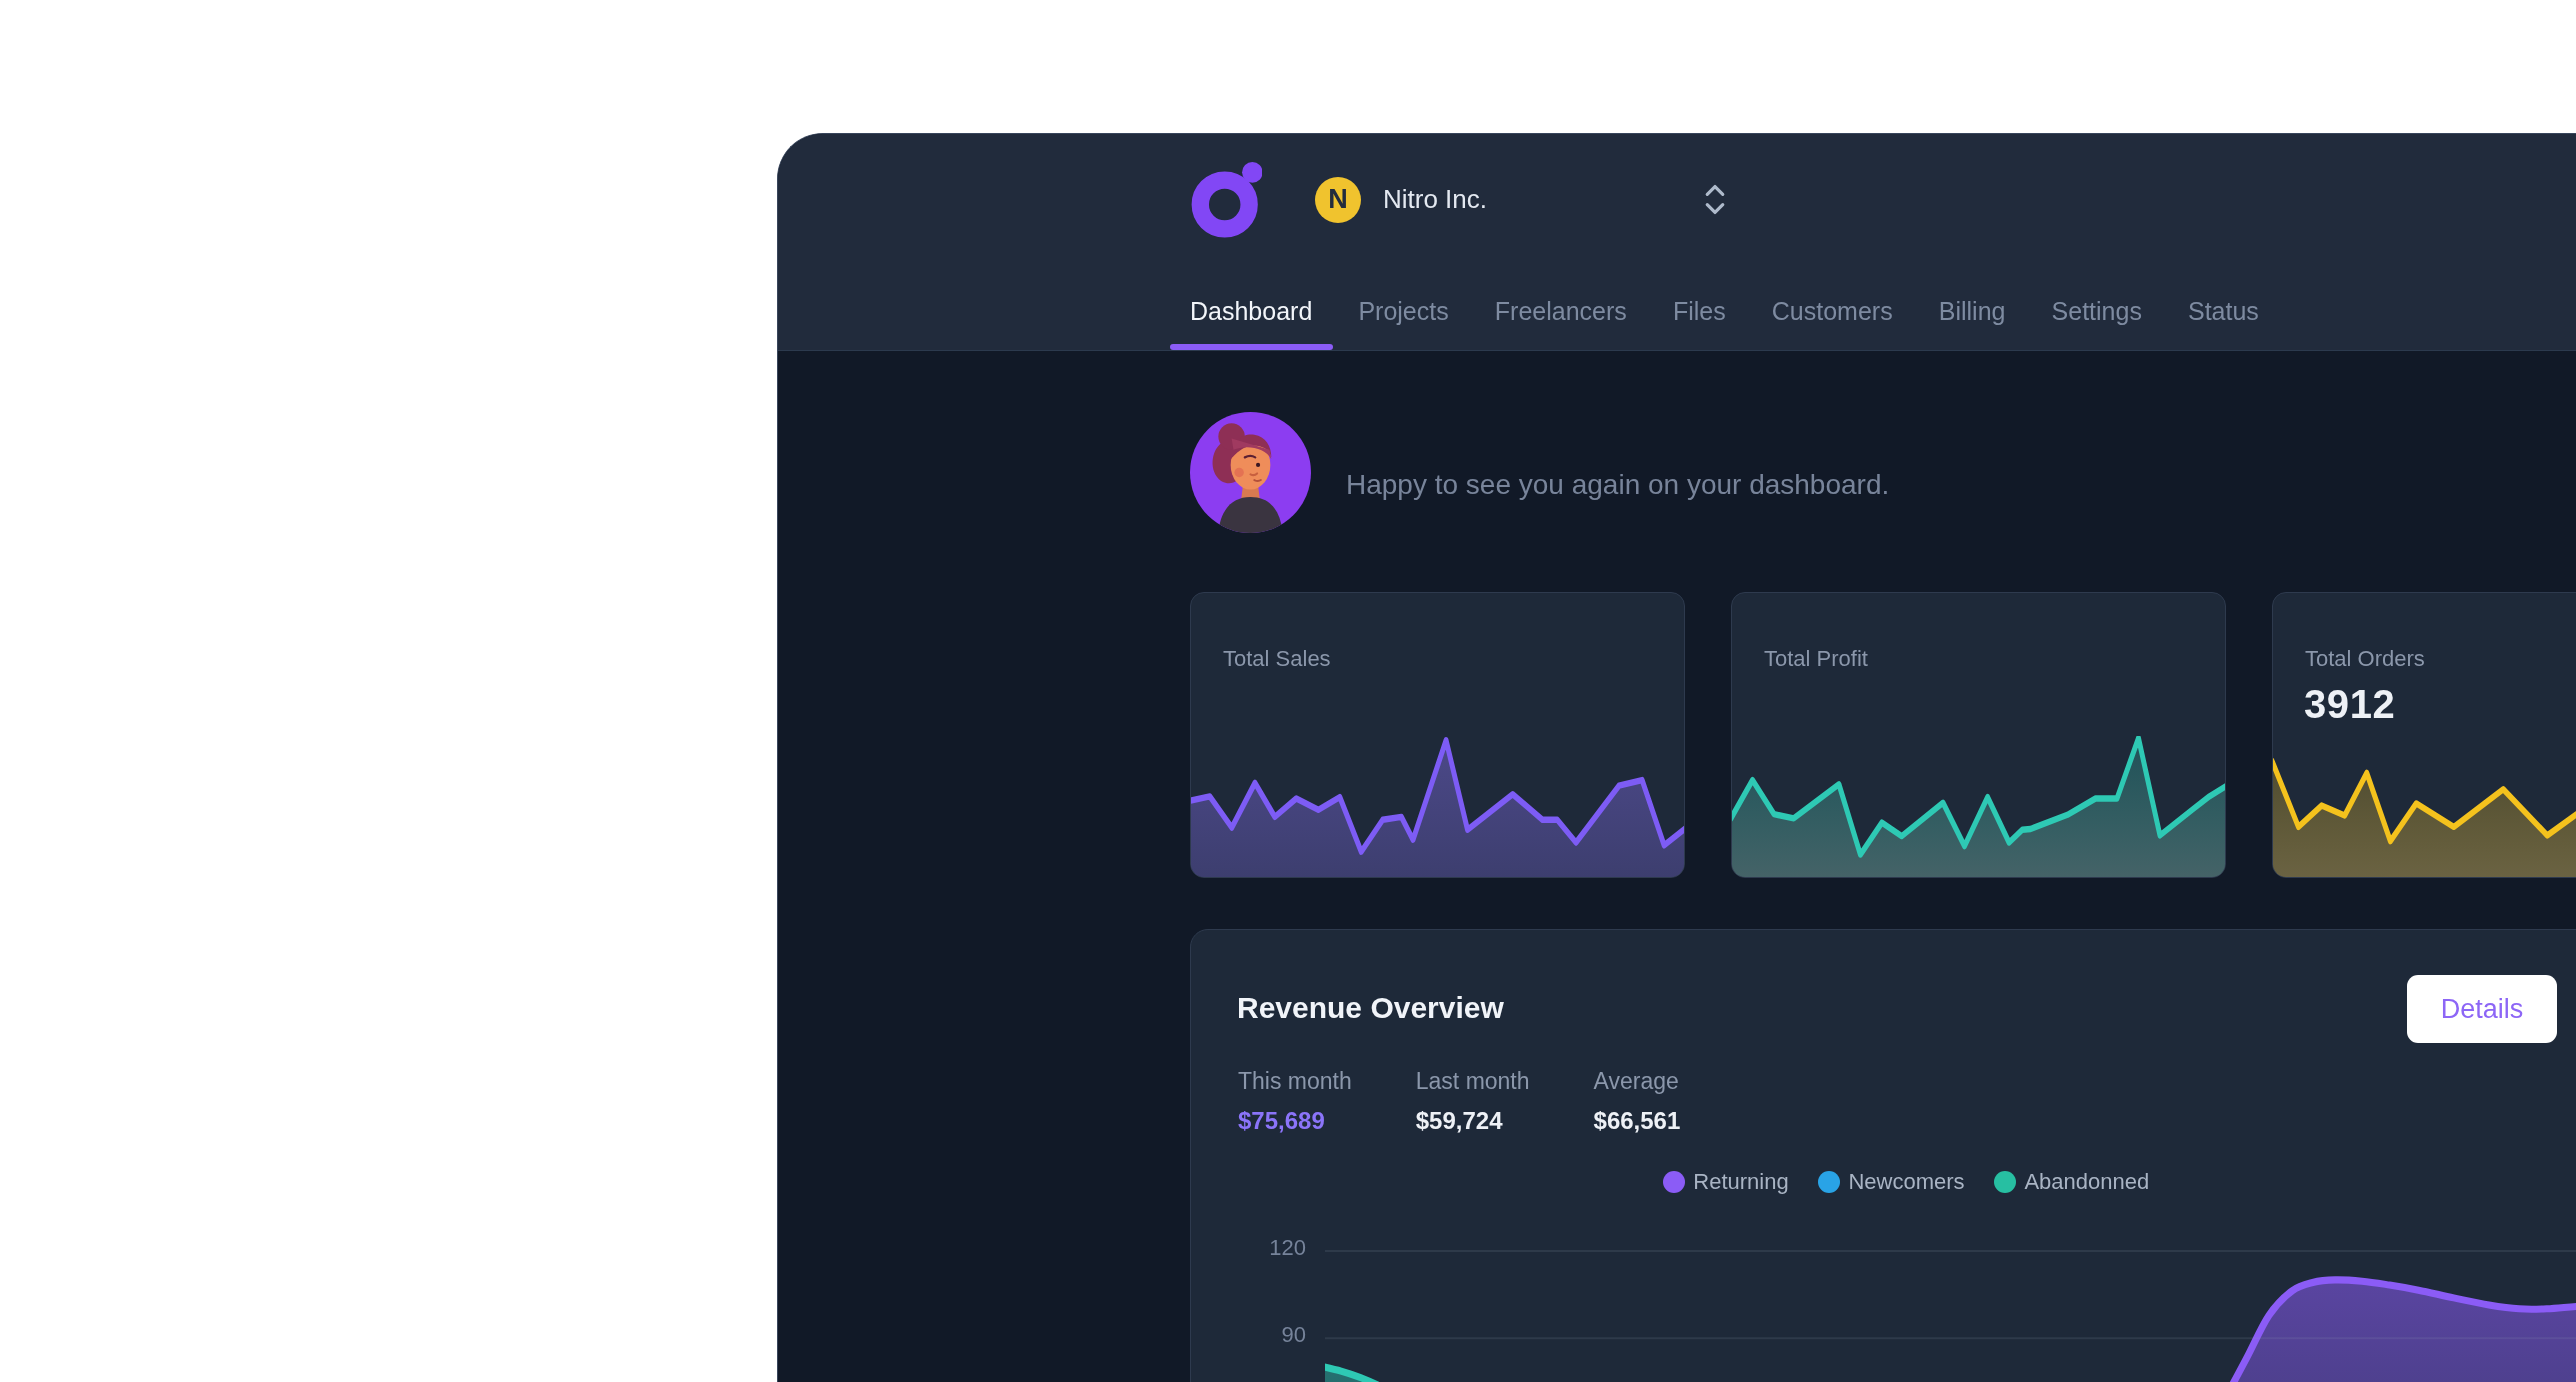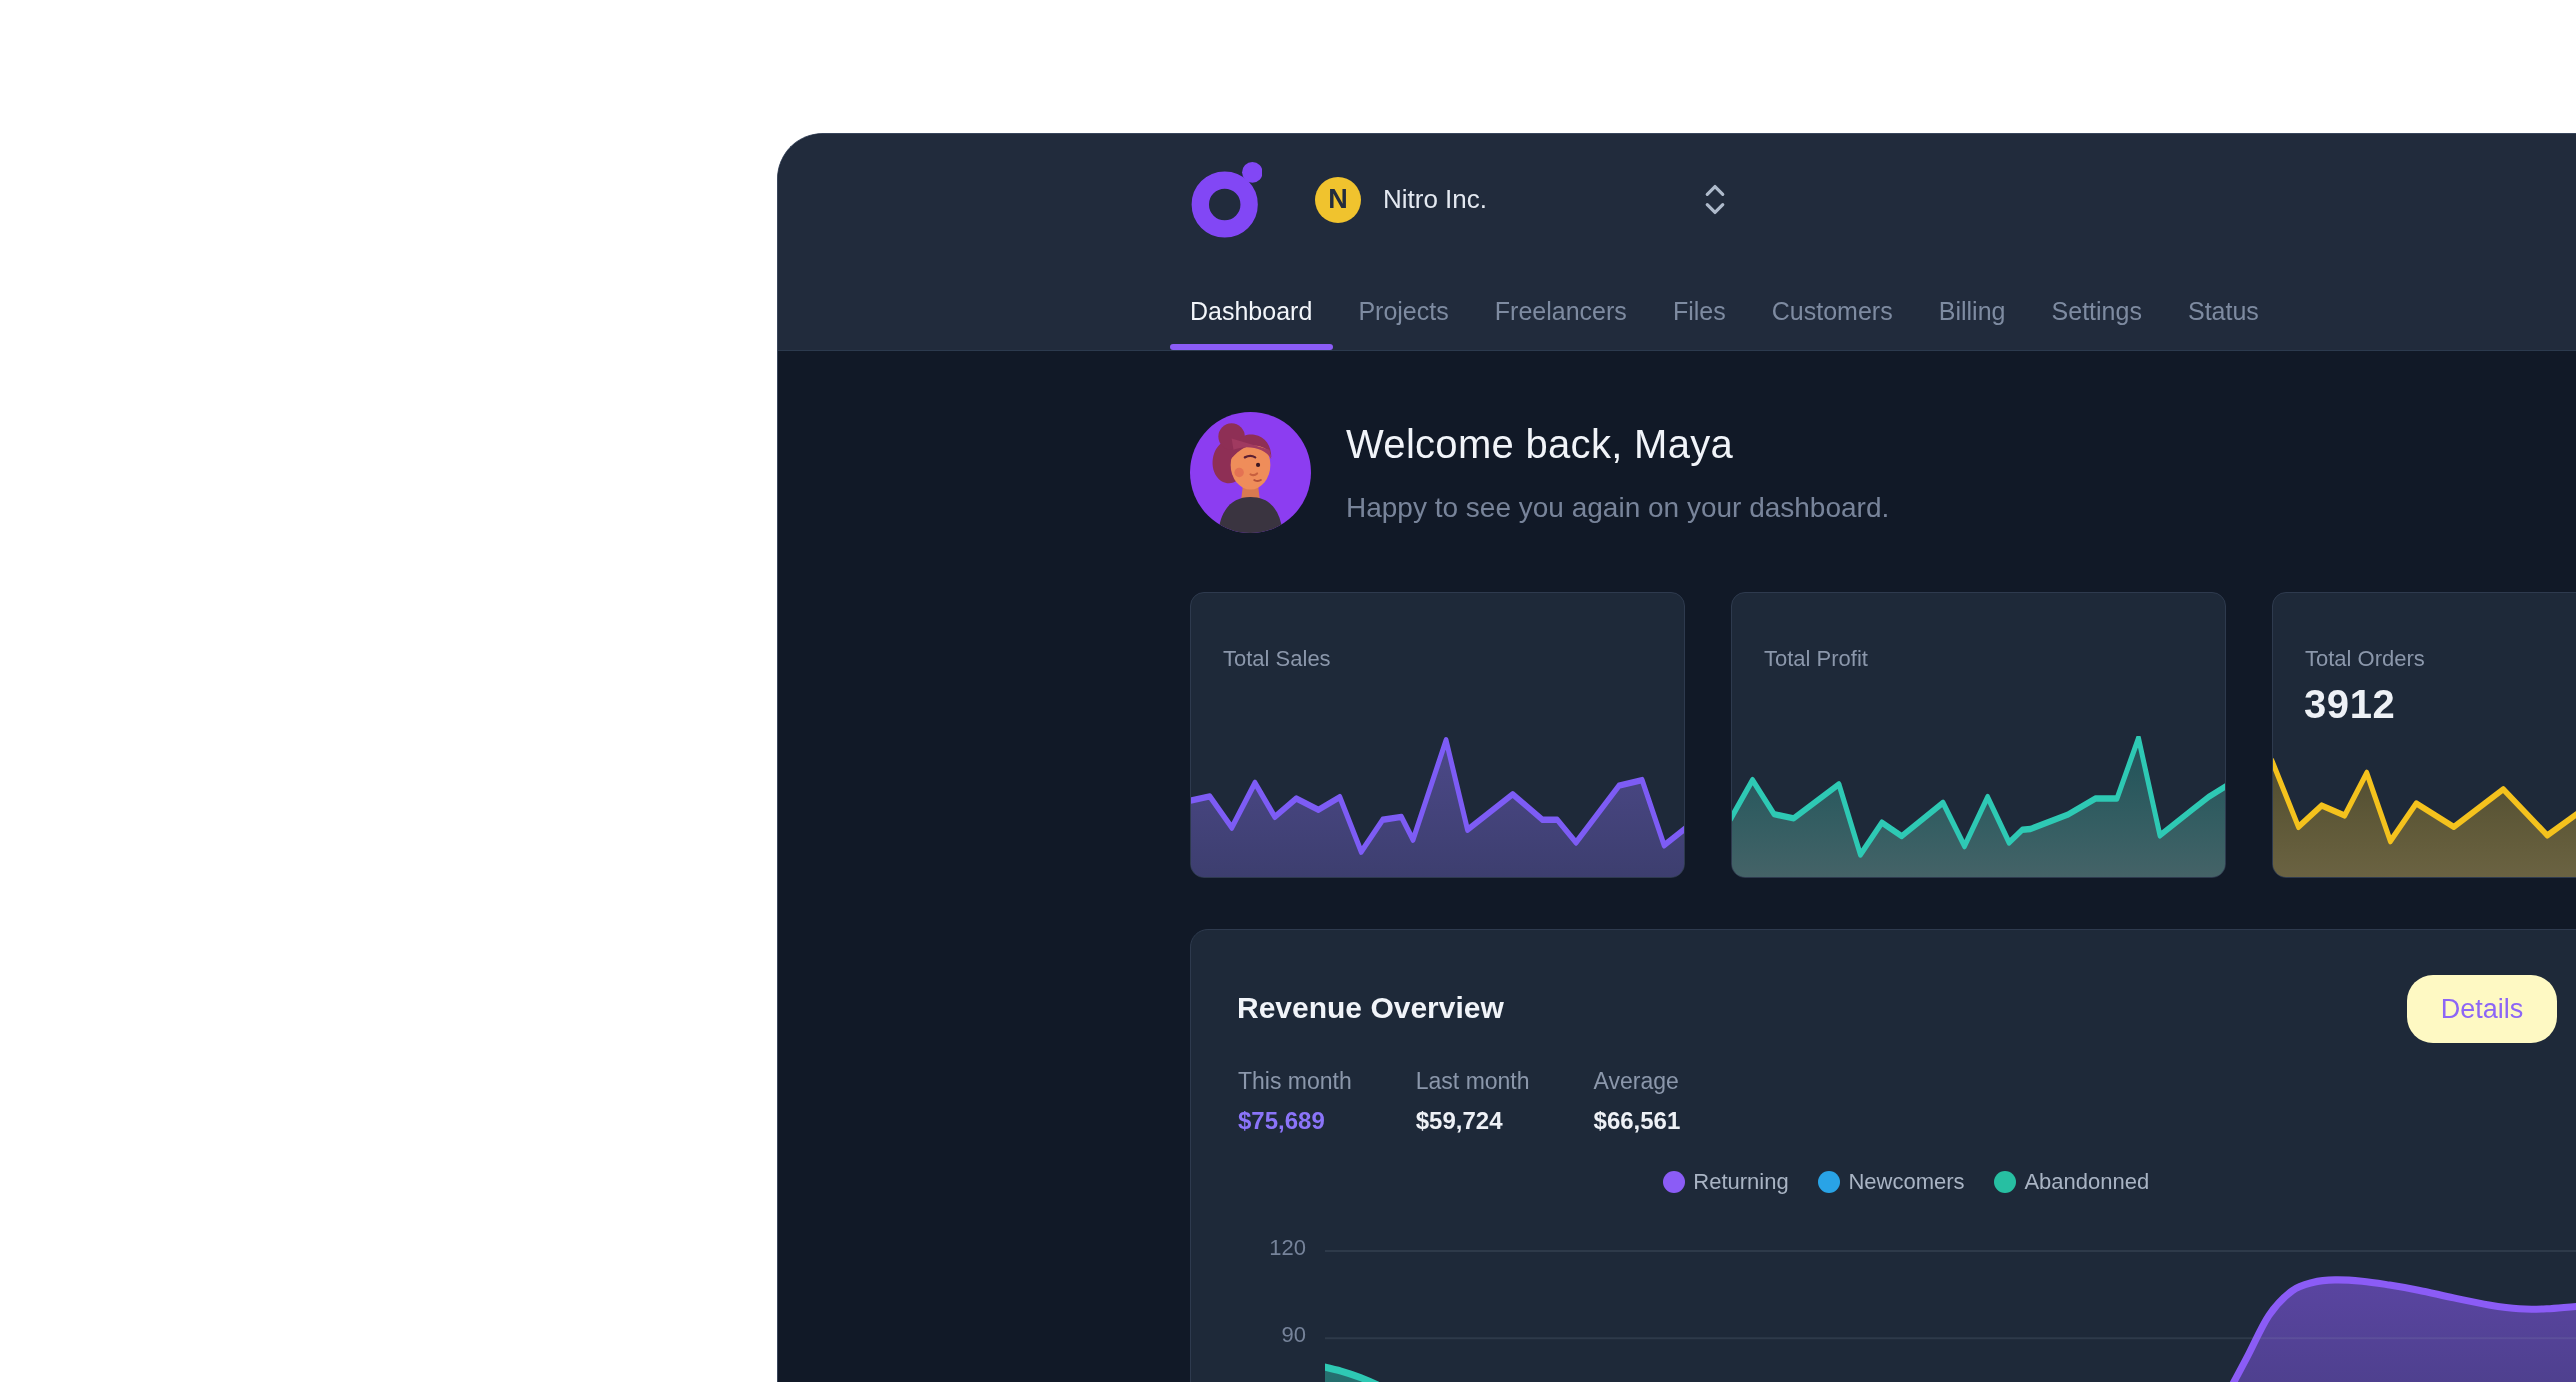--- a/index.html
+++ b/index.html
@@ -42,22 +42,22 @@
     border:1.3px solid #2e3a4e; border-radius:14px; overflow:hidden; flex:none; }
   .card-label { margin:53px 0 0 32px; font-size:22px; color:#8b97ab; }
   .card-value { margin:10.3px 0 0 31px; font-size:40px; font-weight:bold; color:#eef1f6; letter-spacing:0.6px; }
   .spark { position:absolute; left:-1.3px; bottom:-1.3px; width:calc(100% + 2.6px); height:142px; display:block; }
 
   
   .revenue { position:relative; margin-top:51px; height:898px; background:#1e2939;
     border:1.3px solid #2e3a4e; border-radius:18px; }
   .rev-title { position:absolute; left:46px; top:61px; font-size:30px; font-weight:bold; color:#f1f4f9; }
   .details-btn { position:absolute; top:45px; right:56px; width:150px; height:68px;
-    background:#fef9c3; color:#8d66f6; font-size:27px; font-weight:500;
-    border:none; border-radius:26px; cursor:pointer; font-family:inherit;
+    background:#ffffff; color:#8d66f6; font-size:27px; font-weight:500;
+    border:none; border-radius:11px; cursor:pointer; font-family:inherit;
     display:flex; align-items:center; justify-content:center; }
   .rev-stats { position:absolute; left:47px; top:138px; display:flex; gap:64px; }
   .rev-stat-label { font-size:23px; color:#8b97ab; }
   .rev-stat-value { margin-top:11.5px; font-size:24px; font-weight:bold; color:#eef1f6; }
   .rev-stat-value.highlight { color:#8b74f9; }
   .legend { position:absolute; left:472px; top:239px; display:flex; gap:29.5px; align-items:flex-start; }
   .legend-item { display:flex; align-items:center; gap:8.3px; cursor:pointer; }
   .legend-dot { width:22px; height:22px; border-radius:50%; flex:none; }
   .legend-label { font-size:22px; color:#a9b4c4; }
   .tick-label { position:absolute; left:0; width:115px; text-align:right;
@@ -111,21 +111,20 @@
             <path d="M44 28 L84 40 L86 50 C80 38 60 34 46 40 Z" fill="#a03a60"></path>
             <circle cx="52" cy="64" r="5" fill="#e06a52" opacity="0.75"></circle>
             <path d="M58 48 Q64 45 69 48" stroke="#5c2033" stroke-width="2.4" fill="none" stroke-linecap="round"></path>
             <circle cx="72" cy="56" r="2.2" fill="#3a1622"></circle>
             <path d="M64 66 Q68 68 71 65" stroke="#c8603f" stroke-width="2.2" fill="none" stroke-linecap="round"></path>
             <path d="M68 72 Q72 74 75 72" stroke="#b4513a" stroke-width="2" fill="none" stroke-linecap="round"></path>
             <path d="M30 128 C32 104 44 90 64 90 C86 90 96 106 98 128 Z" fill="#3a3440"></path>
           </svg>
         </div>
         <div>
-          <h1 class="welcome-title">Welcome back, Maya</h1>
           <p class="welcome-sub">Happy to see you again on your dashboard.</p>
         </div>
       </section>
 
       <section class="cards" id="cards">
           <article class="card">
             <div class="card-label">Total Sales</div>
             <svg class="spark" viewBox="0 0 900 200" preserveAspectRatio="none">
               <defs>
                 <linearGradient id="g1" x1="0" y1="0" x2="0" y2="1">

